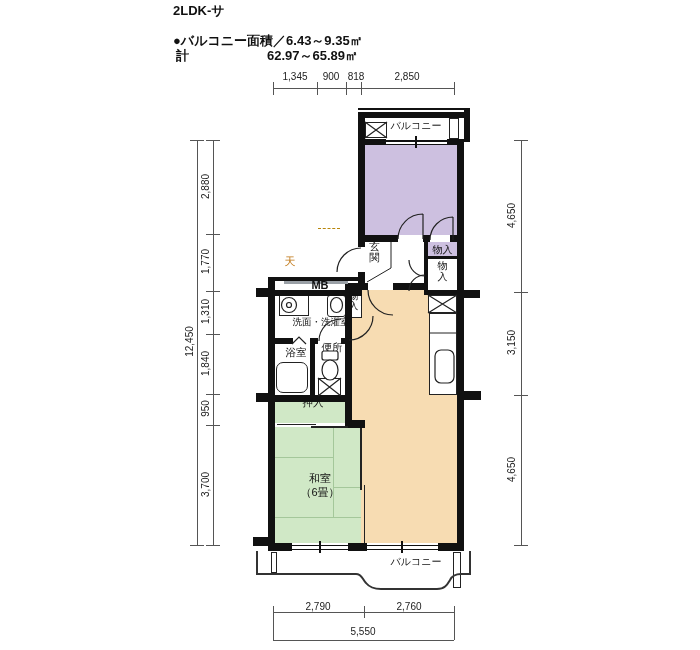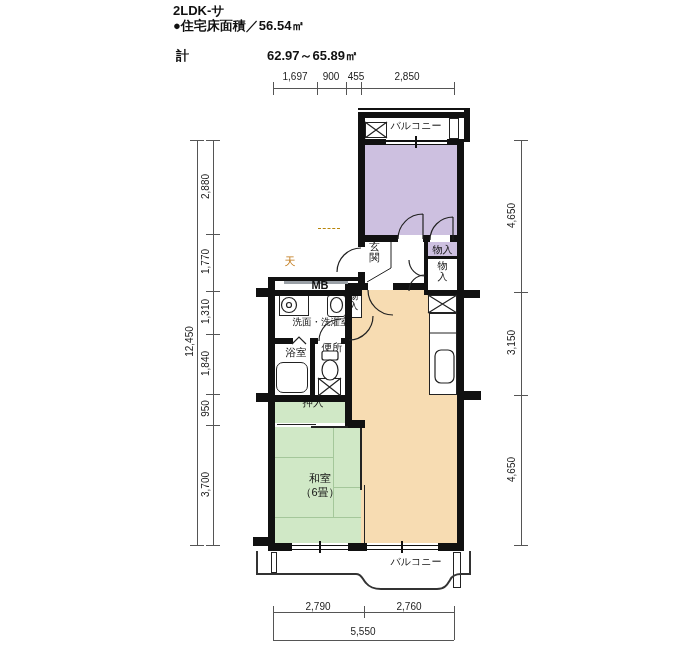--- a/index.html
+++ b/index.html
@@ -22,21 +22,21 @@
   .rot{transform:rotate(-90deg);transform-origin:center center;}
   .hdr{position:absolute;z-index:6;font-size:13px;font-weight:600;white-space:nowrap;}
   svg.overlay{position:absolute;left:0;top:0;z-index:7;pointer-events:none;}
 </style>
 </head>
 <body>
 
 <div id="page">
 
   <div class="hdr" style="left:173px;top:2px;">2LDK-サ</div>
-  <div class="hdr" style="left:173px;top:17px;">●住宅床面積／56.54㎡</div>
+  <div class="hdr" style="left:173px;top:32px;">●バルコニー面積／6.43～9.35㎡</div>
   <div class="hdr" style="left:176px;top:47px;">計</div>
   <div class="hdr" style="left:267px;top:47px;">62.97～65.89㎡</div>
 
   <div class="fill" style="left:365px;top:145px;width:92px;height:90px;background:#cdc0e0;"></div>
   <div class="fill" style="left:352px;top:290px;width:105px;height:253px;background:#f7dcb2;"></div>
   <div class="fill" style="left:275px;top:402px;width:73px;height:21px;background:#d0e8c6;"></div>
   <div class="fill" style="left:275px;top:427px;width:86px;height:116px;background:#d0e8c6;"></div>
   <div class="fill" style="left:427px;top:242px;width:30px;height:15px;background:#cdc0e0;z-index:2;"></div>
 
   <div class="tat" style="left:333px;top:427px;width:1px;height:90px;"></div>
@@ -124,23 +124,23 @@
   <div class="lab sm" style="left:388px;top:120px;width:56px;">バルコニー</div>
   <div class="lab sm" style="left:388px;top:556px;width:56px;">バルコニー</div>
   <div class="abs" style="left:318px;top:228px;width:22px;border-top:1px dashed #b8860b;z-index:6;"></div>
 
   <div class="dline" style="left:273px;top:88px;width:181px;height:1px;"></div>
   <div class="tick" style="left:273px;top:82px;width:1px;height:13px;"></div>
   <div class="tick" style="left:317px;top:82px;width:1px;height:13px;"></div>
   <div class="tick" style="left:346px;top:82px;width:1px;height:13px;"></div>
   <div class="tick" style="left:361px;top:82px;width:1px;height:13px;"></div>
   <div class="tick" style="left:454px;top:82px;width:1px;height:13px;"></div>
-  <div class="dim" style="left:272px;top:71px;width:46px;">1,697</div>
+  <div class="dim" style="left:272px;top:71px;width:46px;">1,345</div>
   <div class="dim" style="left:309px;top:71px;width:44px;">900</div>
-  <div class="dim" style="left:340px;top:71px;width:32px;">455</div>
+  <div class="dim" style="left:340px;top:71px;width:32px;">818</div>
   <div class="dim" style="left:384px;top:71px;width:46px;">2,850</div>
 
   <div class="dline" style="left:197px;top:140px;width:1px;height:405px;"></div>
   <div class="tick" style="left:190px;top:140px;width:14px;height:1px;"></div>
   <div class="tick" style="left:190px;top:545px;width:14px;height:1px;"></div>
   <div class="dim rot" style="left:161px;top:336px;width:56px;">12,450</div>
 
   <div class="dline" style="left:213px;top:140px;width:1px;height:405px;"></div>
   <div class="tick" style="left:206px;top:140px;width:14px;height:1px;"></div>
   <div class="tick" style="left:206px;top:234px;width:14px;height:1px;"></div>

